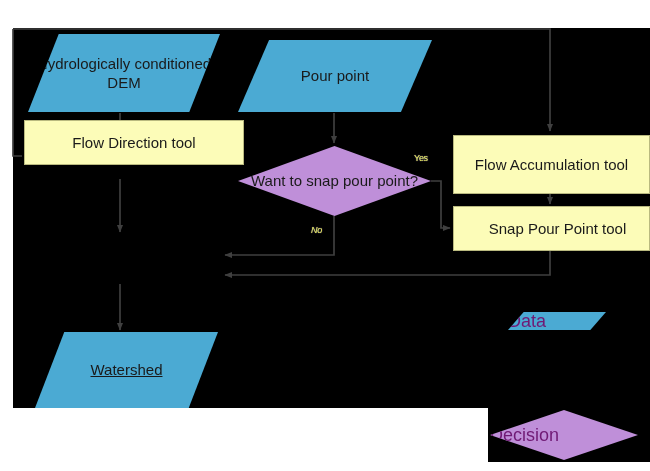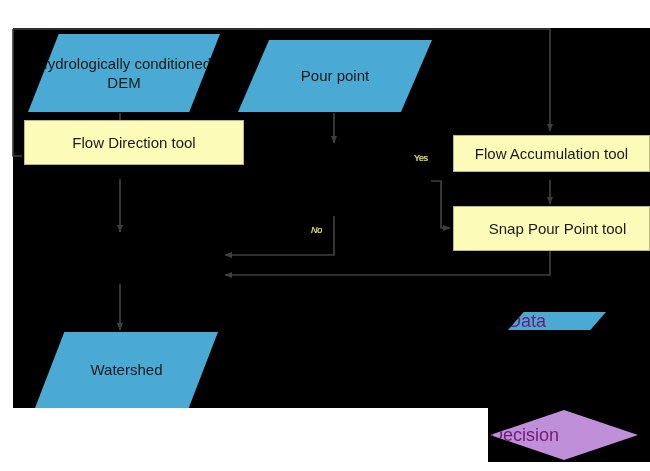--- a/index.html
+++ b/index.html
@@ -120,31 +120,34 @@
   </div>
 
   <div class="node data sk" style="left:238px;top:40px;width:194px;height:72px;">
     <span class="lbl">Pour point</span>
   </div>
 
   <div class="node process" style="left:24px;top:120px;width:220px;height:45px;">
     <span class="lbl">Flow Direction tool</span>
   </div>
 
+  <div class="node decision" style="left:238px;top:146px;width:193px;height:70px;">
+    <span class="lbl">Want to snap pour point?</span>
+  </div>
 
-  <div class="node process" style="left:453px;top:135px;width:197px;height:37px;">
+  <div class="node process" style="left:453px;top:135px;width:197px;height:59px;">
     <span class="lbl">Flow Accumulation tool</span>
   </div>
 
   <div class="node process" style="left:453px;top:206px;width:197px;height:45px;padding-left:12px;">
     <span class="lbl">Snap Pour Point tool</span>
   </div>
 
 
-  <div class="node data sk" style="left:35px;top:332px;width:183px;height:76px;">
+  <div class="node data sk" style="left:35px;top:332px;width:183px;height:76px;text-decoration:underline;">
     <span class="lbl">Watershed</span>
   </div>
 
   <div class="edge-label" style="left:414px;top:153px;">Yes</div>
   <div class="edge-label" style="left:311px;top:225px;font-style:italic;">No</div>
 
   <div class="legend-item data sk" style="left:508px;top:312px;width:98px;height:18px;">
     <span class="lbl">Data</span>
   </div>
 

